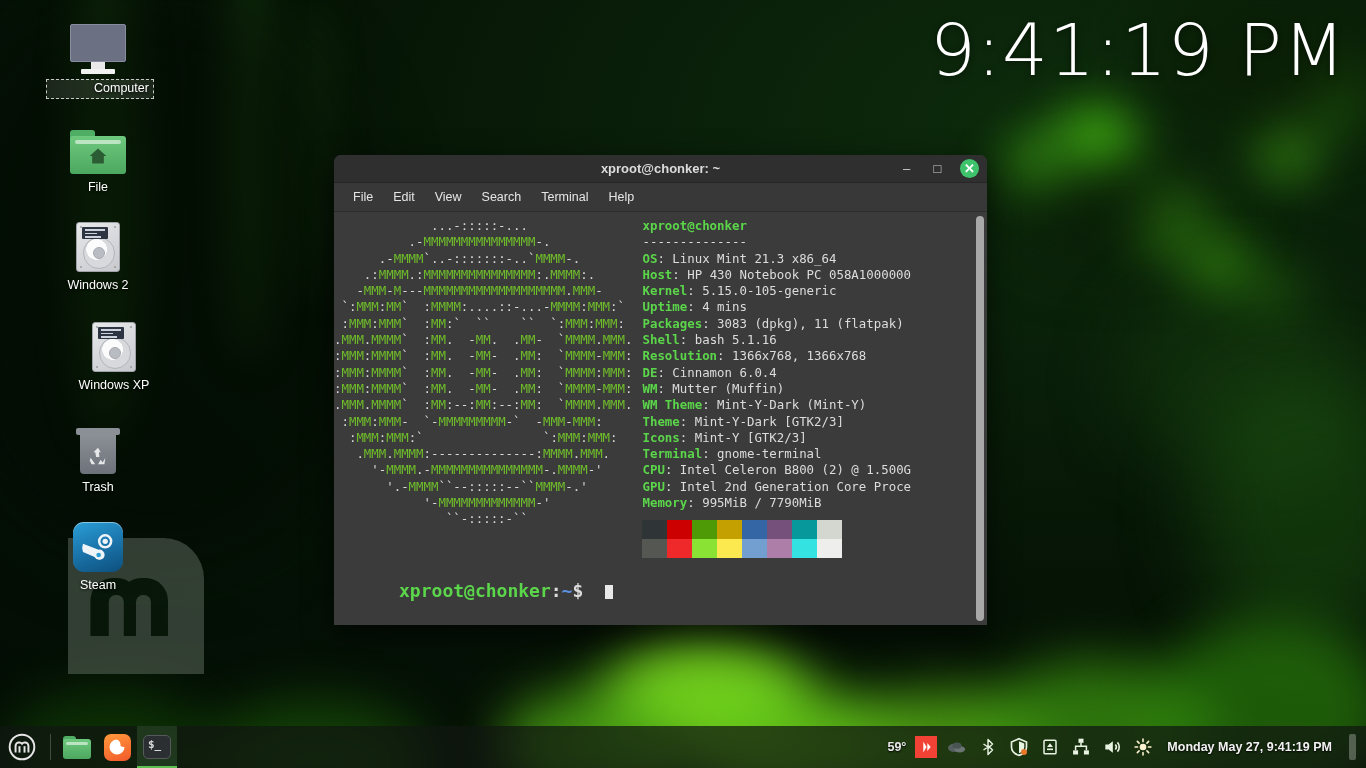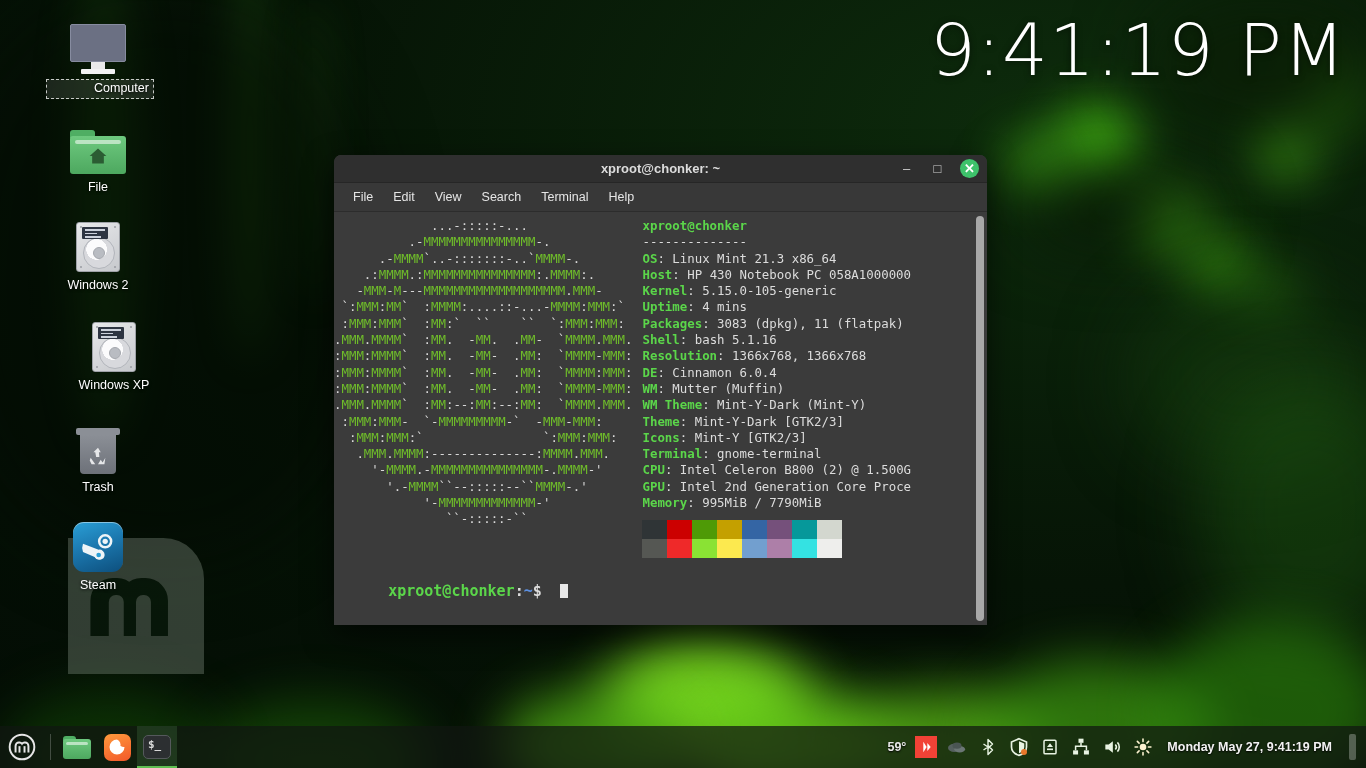--- a/index.html
+++ b/index.html
@@ -129,21 +129,21 @@
   #info { padding-left:10px; white-space:pre; color:#dcdcdc; }
   #info .k { color:#5bd64a; font-weight:bold; }
   #info .host { color:#5bd64a; font-weight:bold; }
   #info .rule { color:#dcdcdc; }
   #palette { margin-top:9px; margin-left:10px; }
   #palette .row { display:flex; }
   #palette .sw { width:25px; height:19px; }
   #prompt {
     position:absolute; left:0; bottom:9px; padding-left:0px;
     font-family:"DejaVu Sans Mono","Liberation Mono",monospace;
-    font-size:15px; white-space:pre;
+    font-size:18px; white-space:pre;
   }
   #prompt .u { color:#5bd64a; font-weight:bold; }
   #prompt .p { color:#dcdcdc; font-weight:bold;}
   #prompt .t { color:#5c8fe0; font-weight:bold; }
   #prompt .cursor { display:inline-block; width:8px; height:14px; background:#e8e8e8;
     vertical-align:-2px; }
   #scrollbar { position:absolute; right:0; top:0; width:14px; height:100%;
     background:#3b3b3b; display:flex; justify-content:center; }
   #scroll-thumb { width:8px; margin:4px 0; border-radius:4px; background:#a8a8a8; height:calc(100% - 8px); }
 

